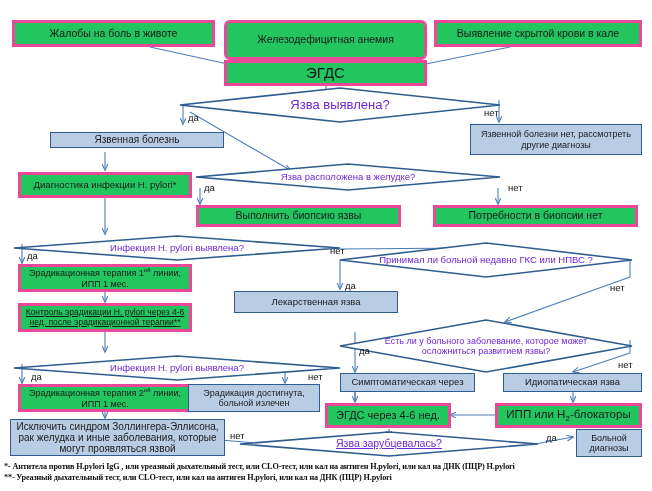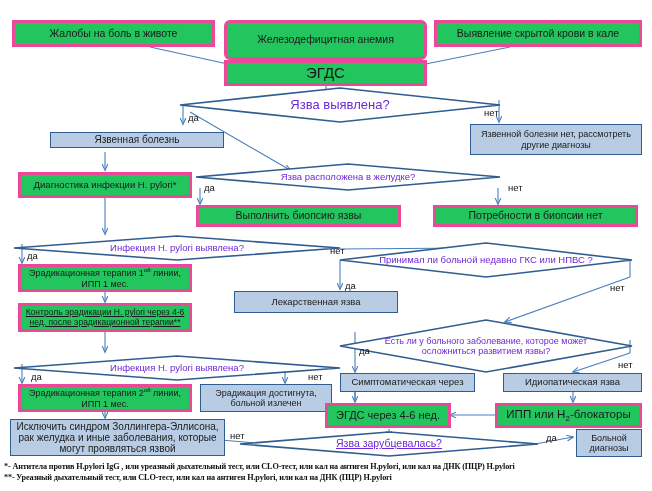--- a/index.html
+++ b/index.html
@@ -295,21 +295,21 @@
   </div>
 
   <div class="node rect filled" style="left:503px; top:373px; width:139px; height:19px; font-size:9.5px;">
     <span class="txt">Идиопатическая язва</span>
   </div>
 
   <div class="node rect" style="left:18px; top:384px; width:174px; height:28px; font-size:9px;">
     <span class="txt">Эрадикационная терапия 2<sup>ой</sup> линии, ИПП 1 мес.</span>
   </div>
 
-  <div class="node rect filled" style="left:200px; top:384px; width:132px; height:28px; font-size:9px;">
+  <div class="node rect filled" style="left:188px; top:384px; width:132px; height:28px; font-size:9px;">
     <span class="txt">Эрадикация достигнута, больной излечен</span>
   </div>
 
   <div class="node rect filled" style="left:10px; top:419px; width:215px; height:37px; font-size:10px;">
     <span class="txt">Исключить синдром Золлингера-Эллисона, рак желудка и иные заболевания, которые могут проявляться язвой</span>
   </div>
 
   <div class="node rect" style="left:325px; top:403px; width:126px; height:25px; font-size:11px;">
     <span class="txt">ЭГДС через 4-6 нед.</span>
   </div>

